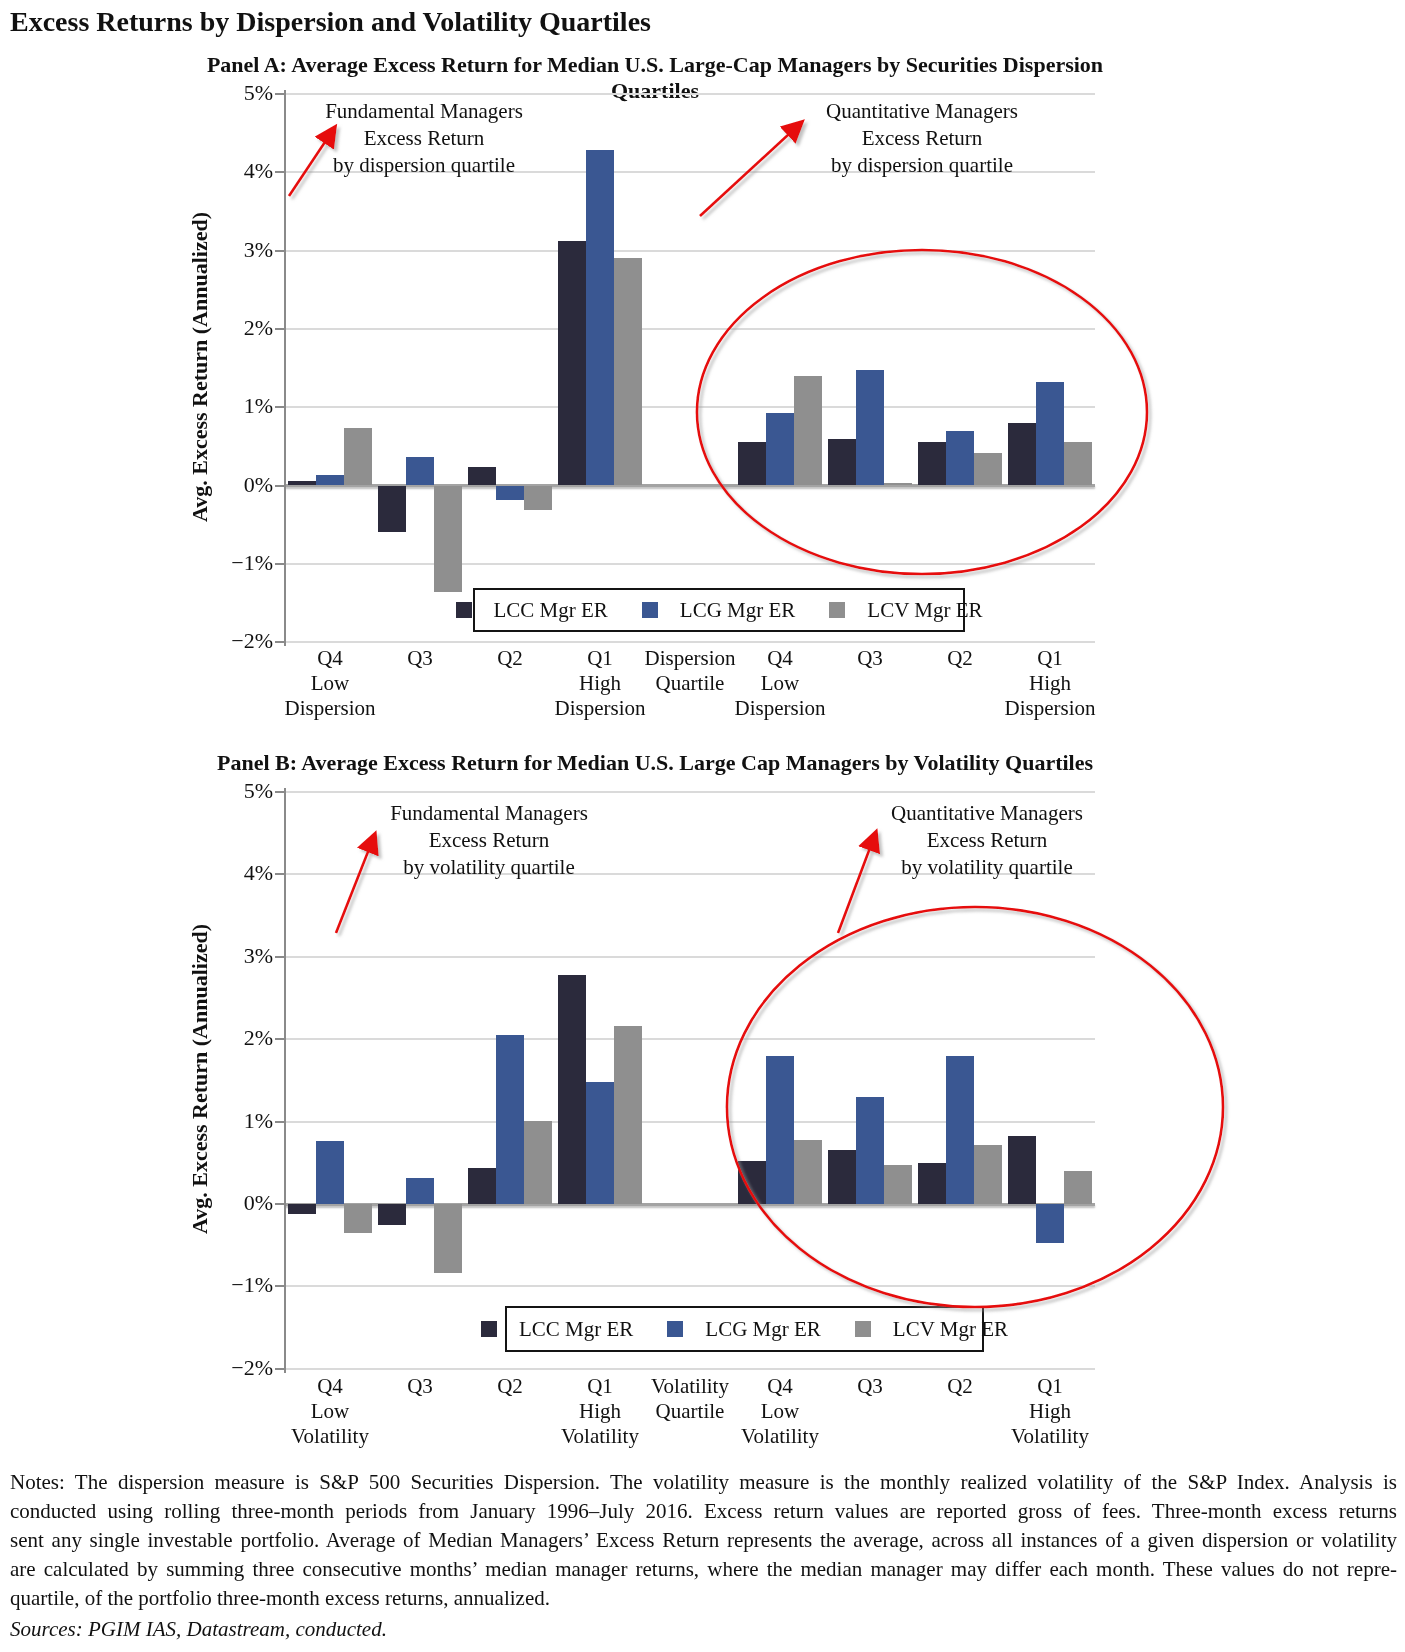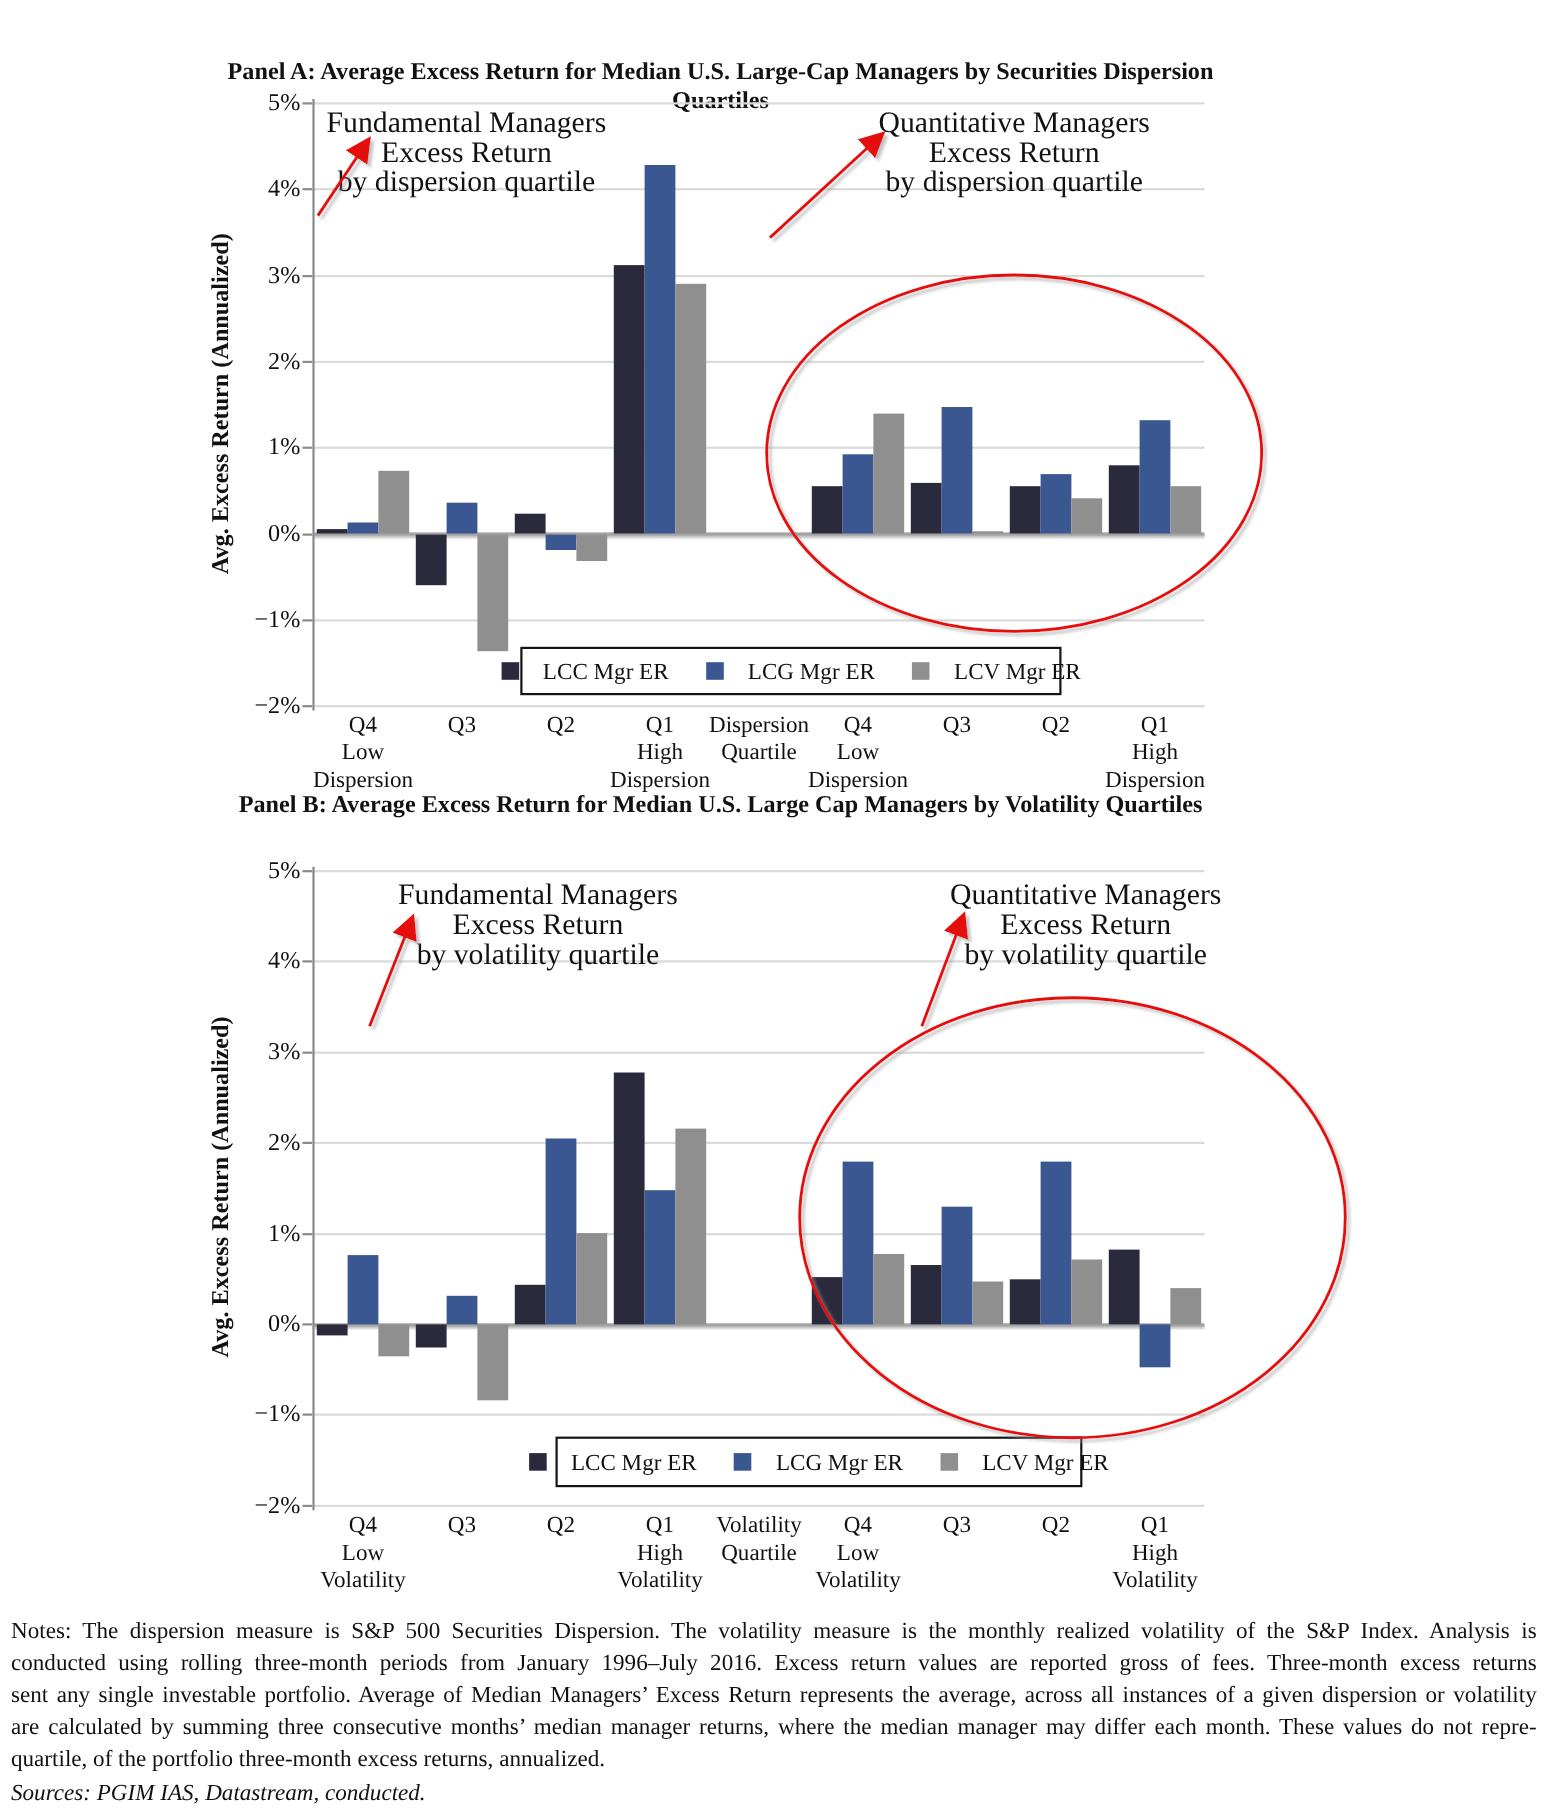--- a/index.html
+++ b/index.html
@@ -12,34 +12,35 @@
   .zero{position:absolute;height:3px;background:#a3a3a3;box-shadow:0 2px 2px rgba(0,0,0,.25);}
   .yaxis{position:absolute;width:2px;background:#8a8a8a;}
   .tickmark{position:absolute;width:9px;height:2px;background:#8a8a8a;}
   .ytick{position:absolute;width:78px;text-align:right;font-size:22px;line-height:26px;}
   .bar{position:absolute;}
   .xcat{position:absolute;text-align:center;font-size:21px;line-height:25px;}
   .legend{position:absolute;display:flex;align-items:center;justify-content:center;gap:34px;
           background:#fff;border:2px solid #141414;z-index:4;font-size:21px;}
   .legitem{display:flex;align-items:center;gap:22px;white-space:nowrap;}
   .sw{width:16px;height:16px;display:inline-block;}
-  .ann{position:absolute;text-align:center;font-size:27px;line-height:27px;}
+  .ann{position:absolute;text-align:center;font-size:21px;line-height:27px;}
   .notes{position:absolute;left:10px;top:1468px;width:1387px;font-size:21px;line-height:29px;}
   .jline{text-align:justify;text-align-last:justify;}
   .sources{position:absolute;left:10px;top:1617px;font-style:italic;font-size:21px;}
   svg.overlay{position:absolute;left:0;top:0;z-index:5;pointer-events:none;}
 </style>
 </head>
 <body>
 
 <div id="page">
 
+  <div class="main-title">Excess Returns by Dispersion and Volatility Quartiles</div>
 
   <div class="ptitle" style="top:52px">Panel A: Average Excess Return for Median U.S. Large-Cap Managers by Securities Dispersion Quartiles</div>
-  <div class="ptitle" style="top:718px">Panel B: Average Excess Return for Median U.S. Large Cap Managers by Volatility Quartiles</div>
+  <div class="ptitle" style="top:750px">Panel B: Average Excess Return for Median U.S. Large Cap Managers by Volatility Quartiles</div>
 
   <div class="ylab" style="left:-80px;top:354px;width:560px">Avg. Excess Return (Annualized)</div>
   <div class="ylab" style="left:-90px;top:1066px;width:580px">Avg. Excess Return (Annualized)</div>
 
   <div class="notes">
     <div class="jline">Notes: The dispersion measure is S&amp;P 500 Securities Dispersion. The volatility measure is the monthly realized volatility of the S&amp;P Index. Analysis is</div>
     <div class="jline">conducted using rolling three-month periods from January 1996–July 2016. Excess return values are reported gross of fees. Three-month excess returns</div>
     <div class="jline">sent any single investable portfolio. Average of Median Managers’ Excess Return represents the average, across all instances of a given dispersion or volatility</div>
     <div class="jline">are calculated by summing three consecutive months’ median manager returns, where the median manager may differ each month. These values do not repre-</div>
     <div>quartile, of the portfolio three-month excess returns, annualized.</div>

